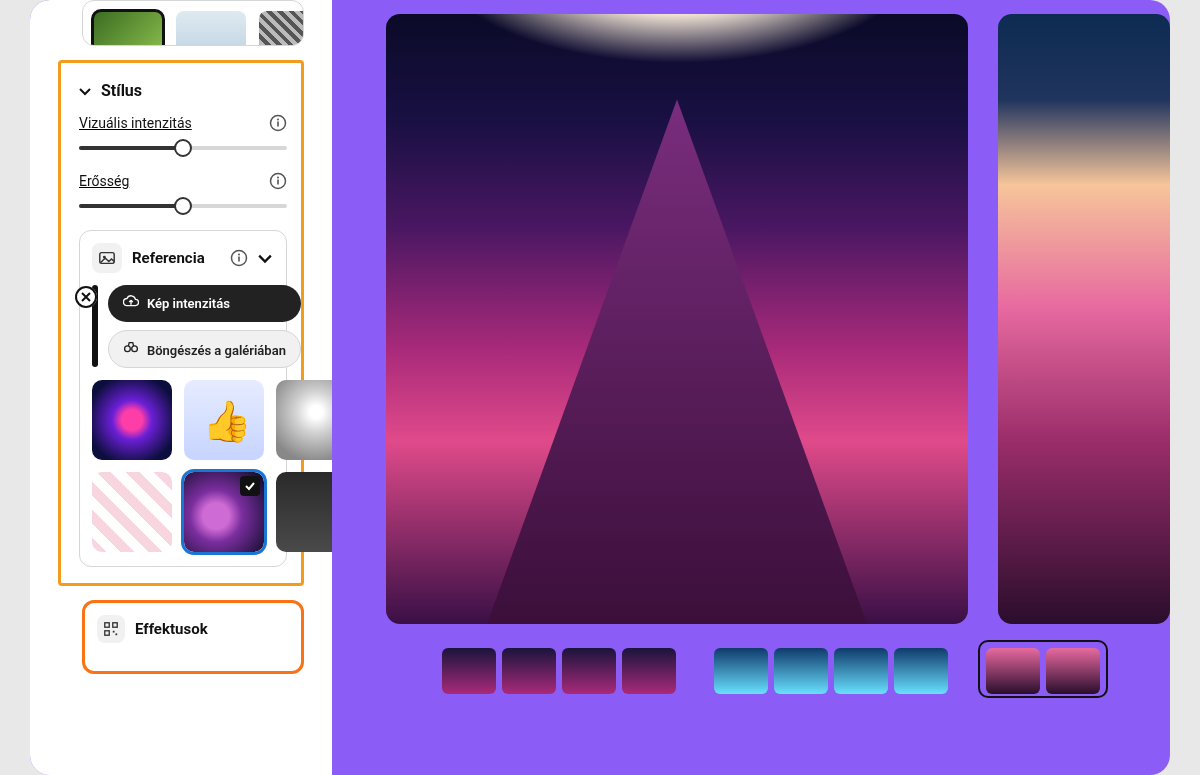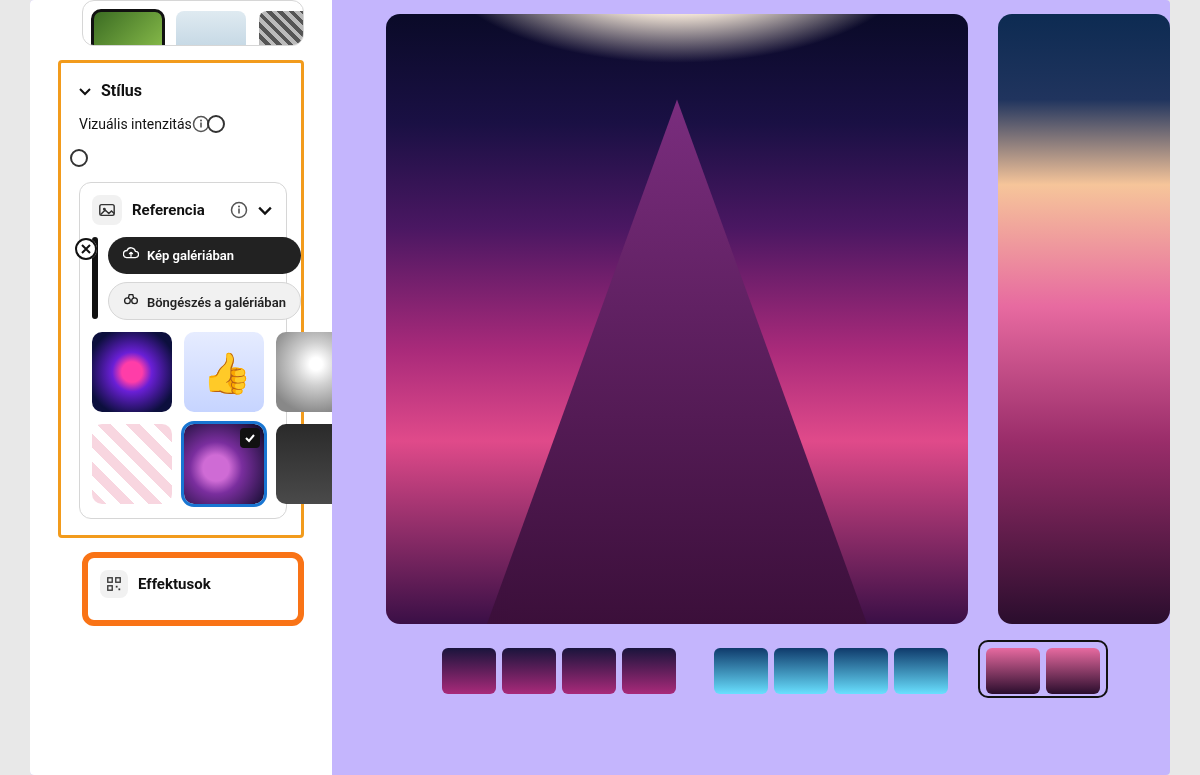--- a/index.html
+++ b/index.html
@@ -7,25 +7,25 @@
     font-family: -apple-system, BlinkMacSystemFont, "Segoe UI", Roboto, Arial, sans-serif;
     background: #e8e8e8;
     width: 1200px;
     height: 775px;
     overflow: hidden;
     position: relative;
   }
 
   
   .app {
-    background: #c4b5fd;
+    background: #8b5cf6;
     position: absolute;
     top: 0; left: 30px; right: 30px; bottom: 0;
     display: flex;
-    border-radius: 4px;
+    border-radius: 20px;
     overflow: hidden;
     gap: 44px;
   }
   .sidebar {
     width: 360px;
     background: #fff;
     padding: 0 0 10px 0;
     overflow: hidden;
     display: flex;
     flex-direction: column;
@@ -76,21 +76,21 @@
     align-items: center;
     gap: 10px;
     font-weight: 700;
     font-size: 16px;
     color: #111;
     cursor: pointer;
   }
   .chev { width: 12px; height: 12px; }
   .chev svg { display:block; }
 
-  .slider-group { display:flex; flex-direction:row; gap:6px; }
+  .slider-group { display:flex; flex-direction:column; gap:6px;text-decoration:underline; }
   .slider-label-row {
     display:flex; align-items:center; justify-content:space-between;
     font-size:14px; color:#111;
   }
   .info-icon { width:18px; height:18px; color:#555; cursor:pointer; }
   .info-icon svg { display:block; }
   .slider-track {
     position: relative; height: 20px; display:flex; align-items:center;
   }
   .slider-rail {
@@ -168,21 +168,21 @@
   .tg2 { background: linear-gradient(#e6ecff,#c6d4ff); position:relative; }
   .tg2::after{content:"👍"; position:absolute; font-size:40px; left:18px; top:18px;}
   .tg3 { background: radial-gradient(circle at 50% 40%, #fff 0 10%, #cfcfcf 35%, #888 80%); }
   .tg4 { background: repeating-linear-gradient(45deg,#f8d6e0 0 10px,#fff 10px 20px); }
   .tg5 { background: radial-gradient(circle at 40% 55%, #cf6bd5 0 20%, #7a2e9e 40%, #1a1036 90%); }
   .tg6 { background: linear-gradient(#2a2a2a,#4a4a4a); }
 
   
   .fx-card {
     margin: 0 28px 0 52px;
-    border:6px solid #f97316; border-radius:12px;
+    border:3px solid #f97316; border-radius:12px;
     padding:12px; display:flex; flex-direction:column; gap:10px;
     height: 74px; overflow:hidden;
   }
   .fx-header { display:flex; align-items:center; gap:10px; }
   .fx-icon { width:28px; height:28px; background:#f1f1f1; border-radius:8px;
     display:flex; align-items:center; justify-content:center; color:#333;}
   .fx-title { font-weight:700; font-size:15px; color:#111; }
   .fx-tabs { display:flex; gap:8px; }
   .pill { border:1px solid #c9c9c9; background:#fff; border-radius:18px;
     padding:6px 14px; font-size:13px; color:#222; cursor:pointer;}
@@ -266,20 +266,30 @@
           </span>
         </div>
         <div class="slider-track">
           <div class="slider-rail"></div>
           <div class="slider-fill" style="width:50%"></div>
           <div class="slider-thumb" style="left:50%"></div>
         </div>
       </div>
 
       <div class="slider-group">
+        <div class="slider-label-row">
+          <span>Erősség</span>
+          <span class="info-icon">
+            <svg viewBox="0 0 18 18" width="18" height="18">
+                <circle cx="9" cy="9" r="7.5" fill="none" stroke="#555" stroke-width="1.5"></circle>
+                <circle cx="9" cy="5.5" r="1" fill="#555"></circle>
+                <rect x="8.2" y="7.5" width="1.6" height="5" fill="#555"></rect>
+              </svg>
+          </span>
+        </div>
         <div class="slider-track">
           <div class="slider-rail"></div>
           <div class="slider-fill" style="width:50%"></div>
           <div class="slider-thumb" style="left:50%"></div>
         </div>
       </div>
 
       <div class="ref-card">
         <div class="ref-header">
           <span class="ref-icon">
@@ -315,21 +325,21 @@
             </span>
           </div>
           <div class="btn-col">
             <div class="btn btn-dark">
               <span>
                 <svg viewBox="0 0 18 18" width="16" height="16">
                     <path d="M4 13a4 4 0 0 1 .5-7.97A5 5 0 0 1 14 6a3.5 3.5 0 0 1 0 7H4z" fill="none" stroke="#fff" stroke-width="1.5"></path>
                     <path d="M9 12V7m0 0l-2 2m2-2l2 2" fill="none" stroke="#fff" stroke-width="1.5"></path>
                   </svg>
               </span>
-              <span>Kép galériában</span>
+              <span>Kép intenzitás</span>
             </div>
             <div class="btn btn-light">
               <span>
                 <svg viewBox="0 0 18 18" width="16" height="16">
                     <circle cx="5" cy="11" r="3.2" fill="none" stroke="#222" stroke-width="1.5"></circle>
                     <circle cx="13" cy="11" r="3.2" fill="none" stroke="#222" stroke-width="1.5"></circle>
                     <path d="M6 8l1-4h4l1 4" fill="none" stroke="#222" stroke-width="1.5"></path>
                   </svg>
               </span>
               <span>Böngészés a galériában</span>

